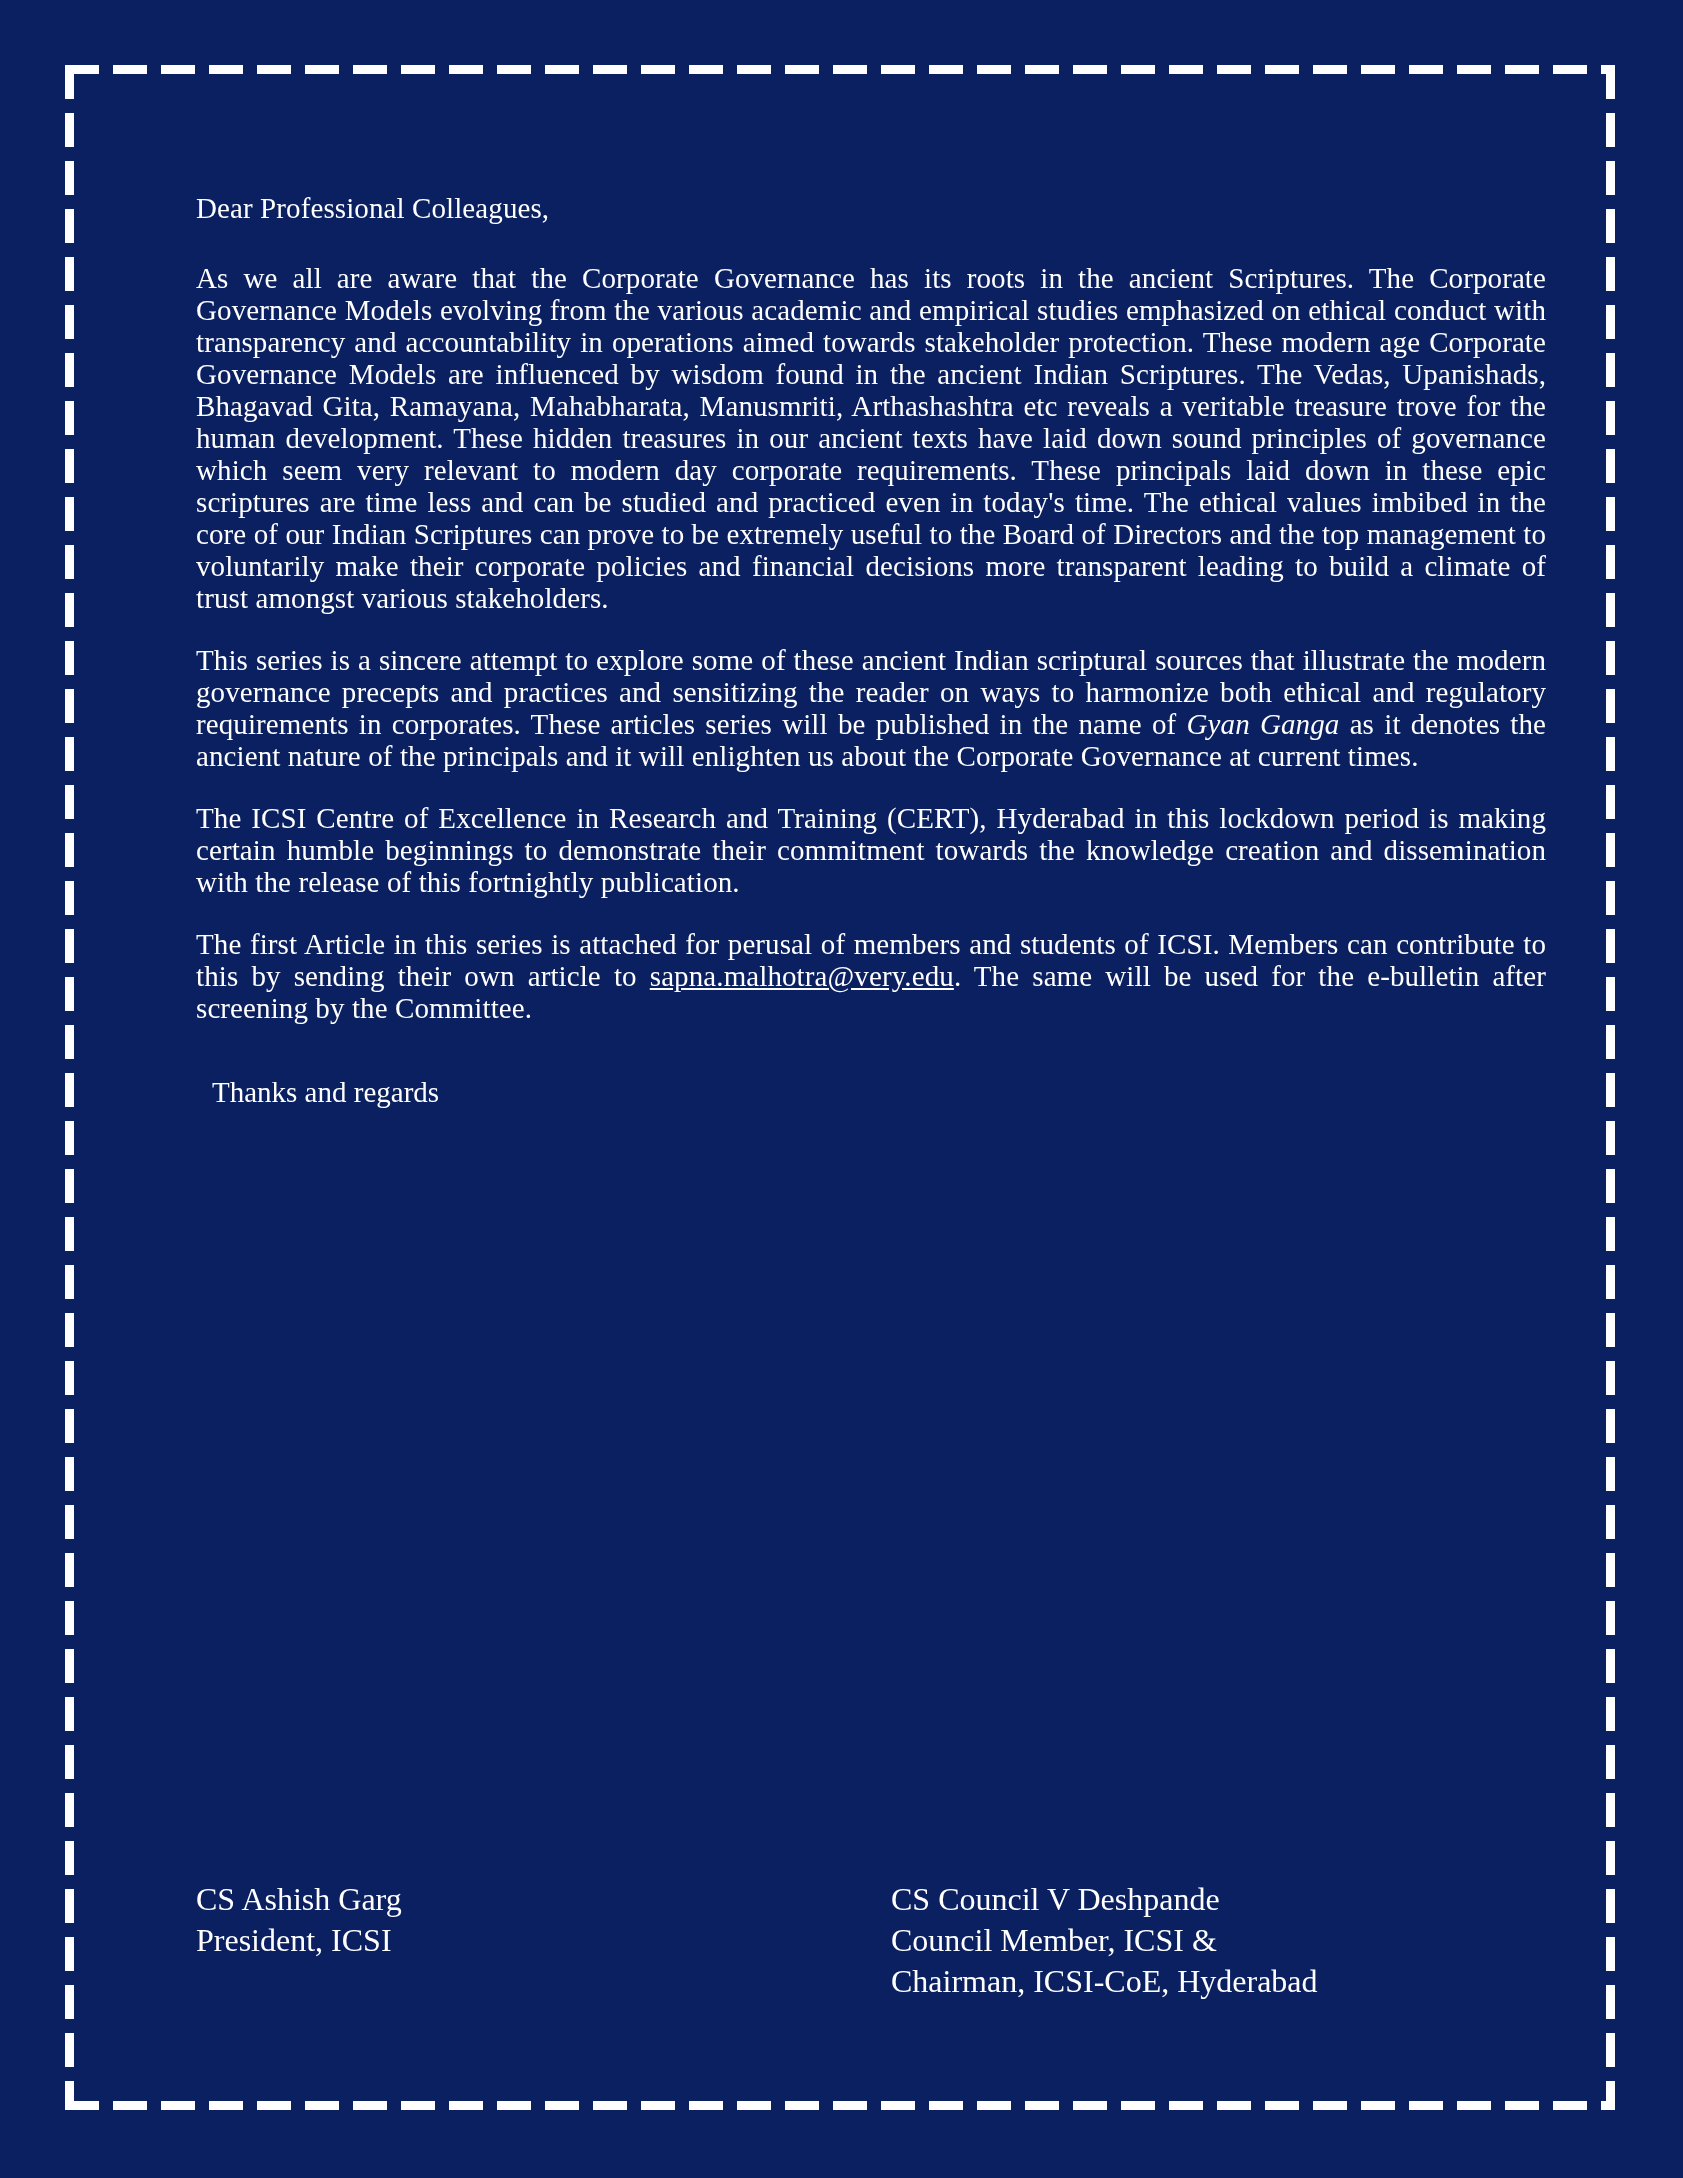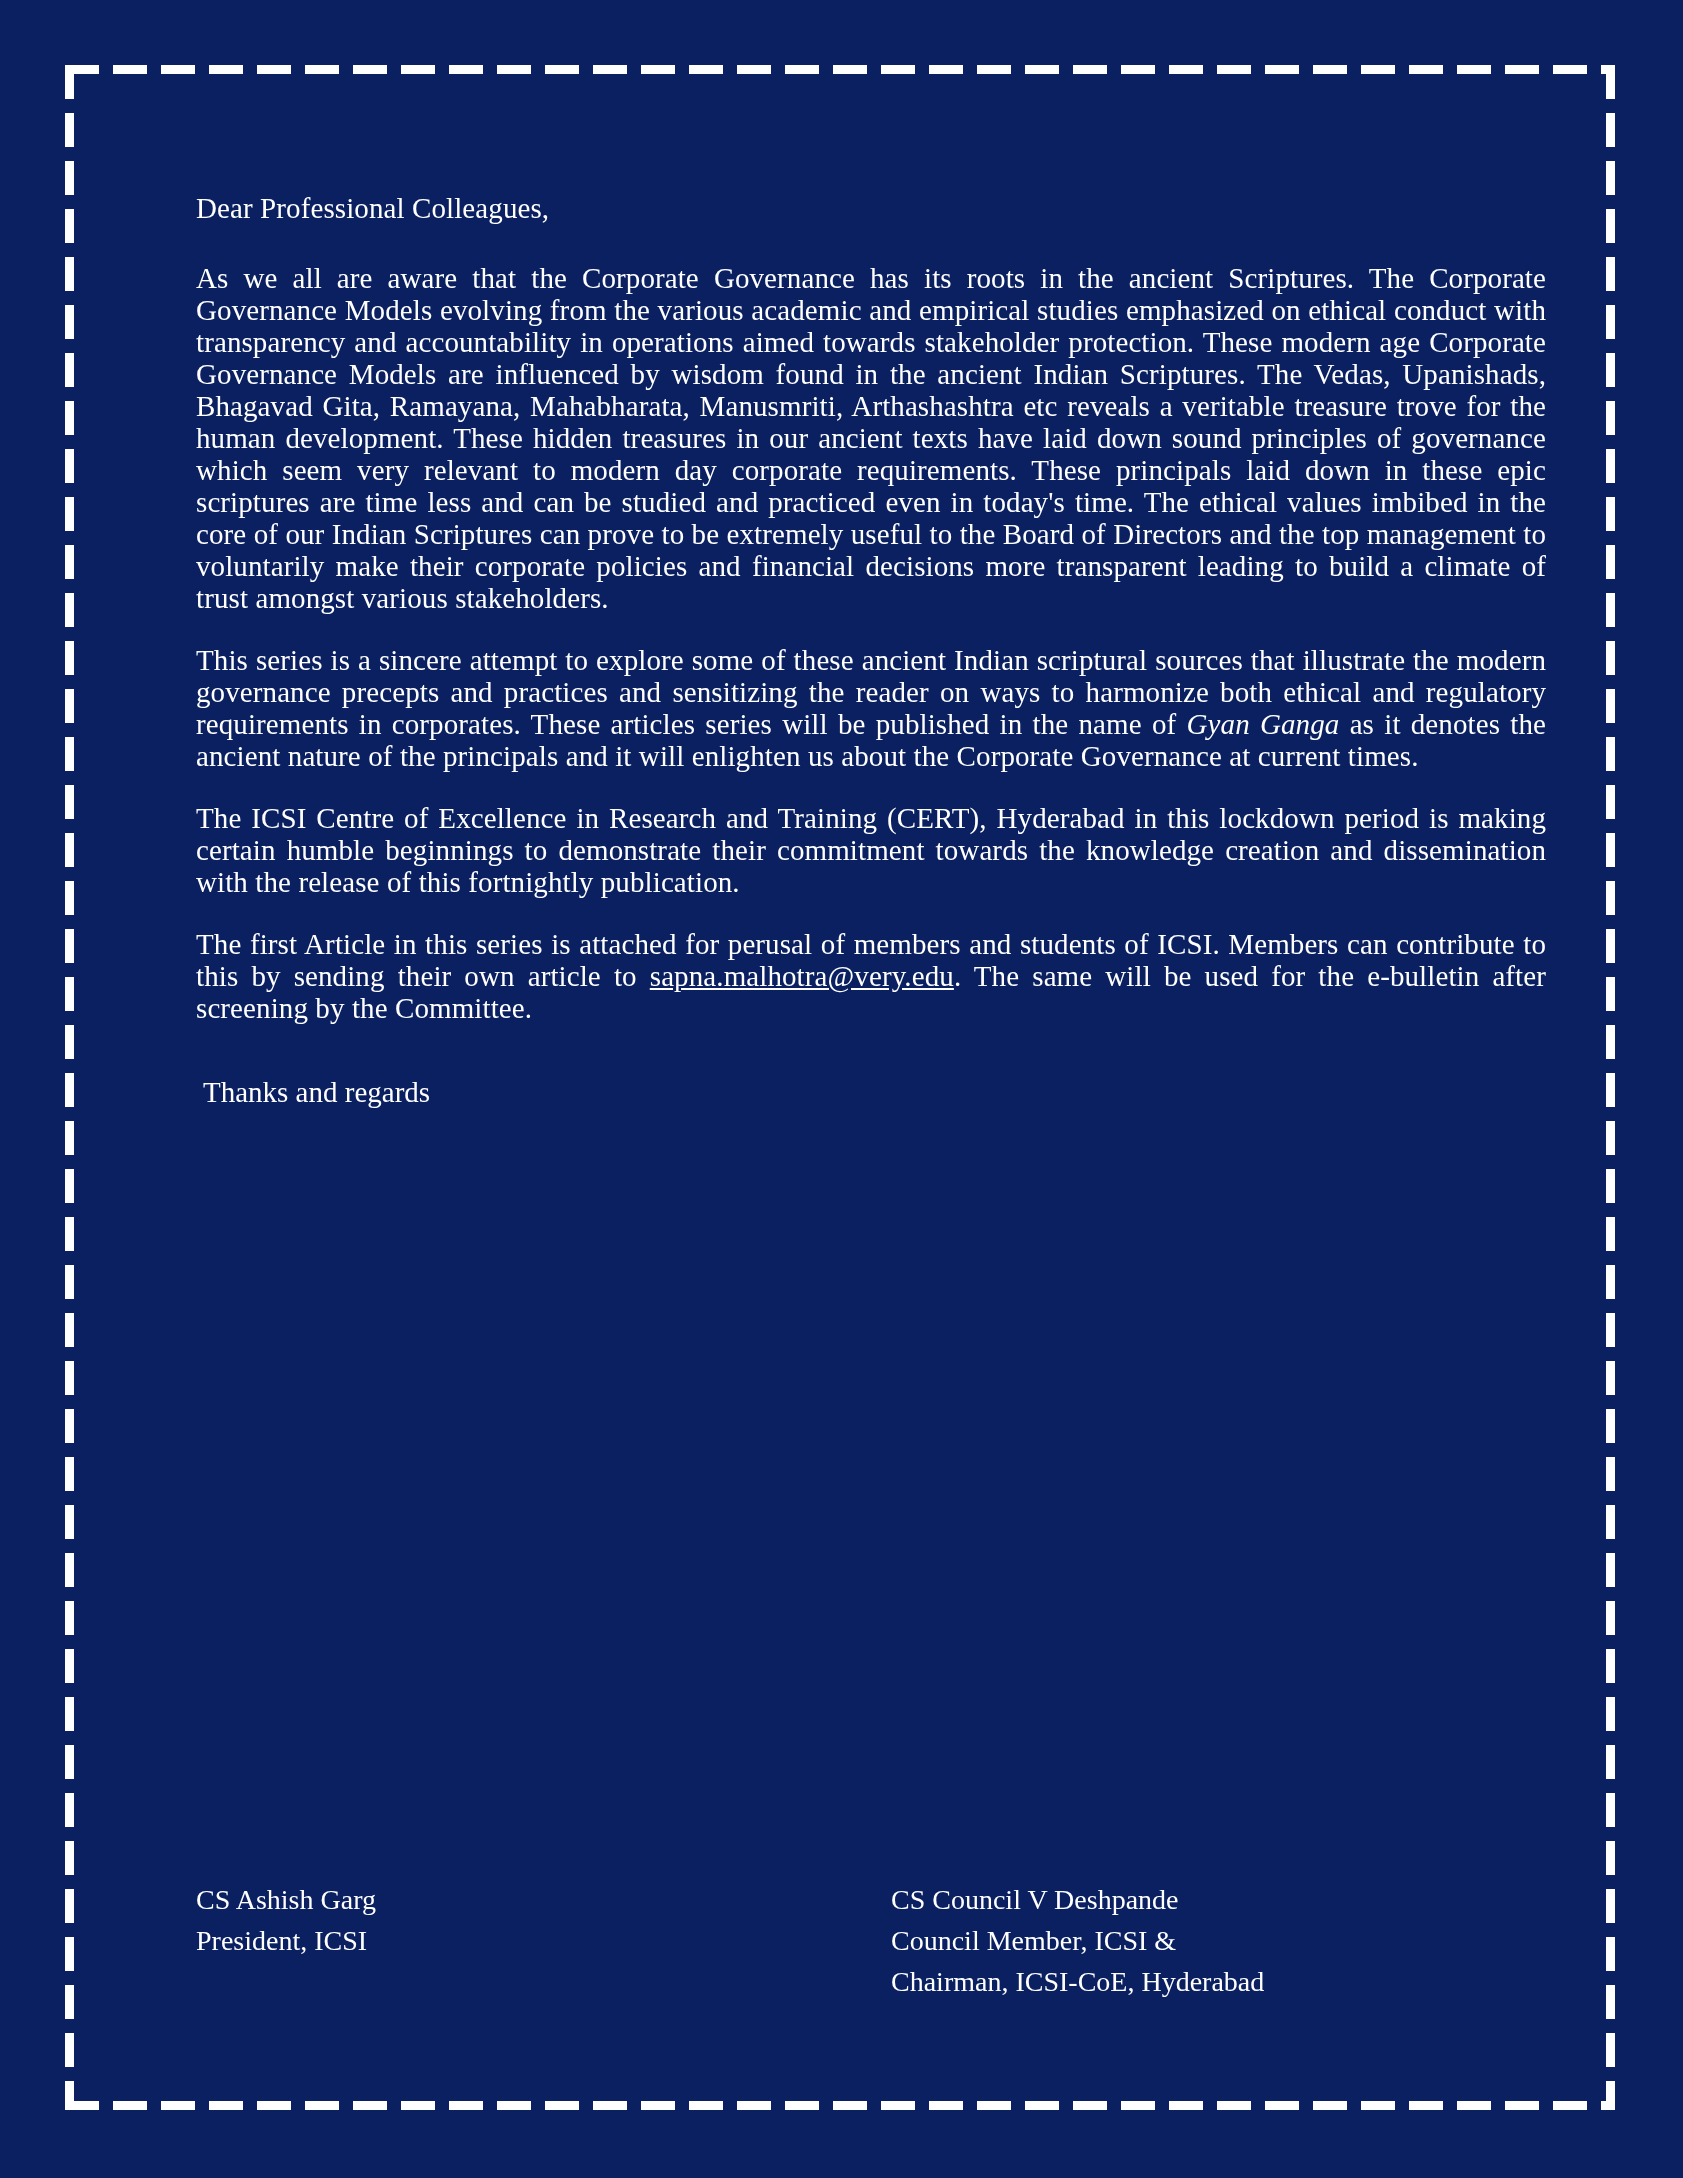--- a/index.html
+++ b/index.html
@@ -96,35 +96,35 @@
 
   a.mail {
     color: #ffffff;
     text-decoration: underline;
     text-underline-offset: 2px;
   }
 
   .closing {
     font-size: 29px;
     line-height: 48px;
-    margin: 7px;
+    margin: 16px;
     padding-top: 14px;
   }
 
   
   .signatures {
     position: absolute;
     left: 196px;
     top: 1879px;
     width: 1350px;
     display: flex;
     flex-direction: row;
   }
   .sig-col {
-    font-size: 28px;
+    font-size: 32px;
     line-height: 41px;
   }
   .sig-col.left  { width: 695px; }
   .sig-col.right { width: 655px; }
   .sig-line { white-space: nowrap; }
 </style>
 </head>
 <body>
 
 <div class="page">

